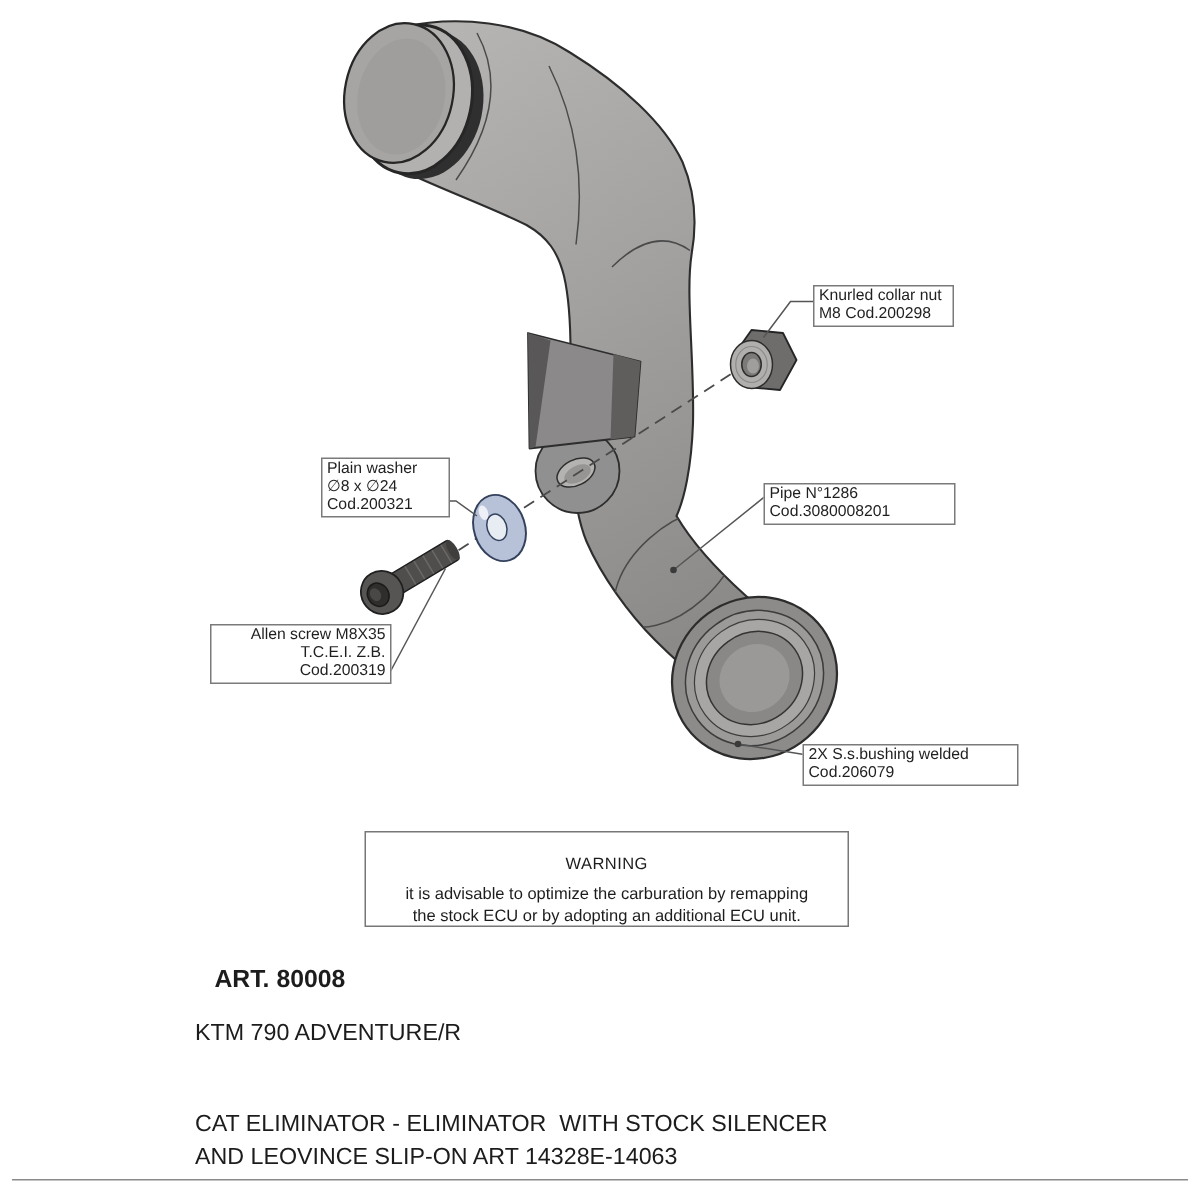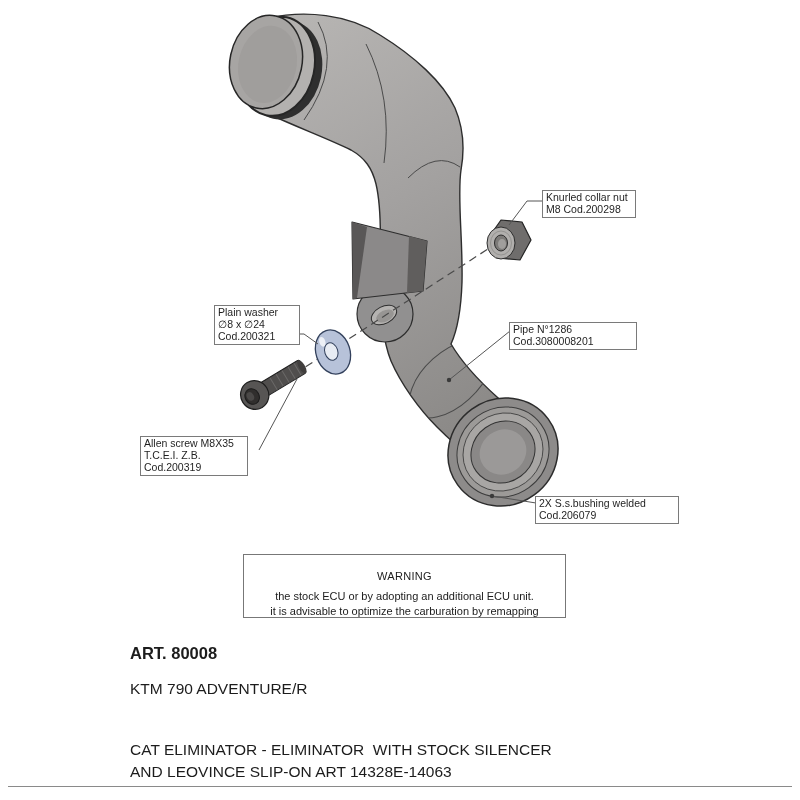--- a/index.html
+++ b/index.html
@@ -8,21 +8,21 @@
   #stage{position:absolute;left:0;top:0;width:800px;height:800px;}
   svg{position:absolute;left:0;top:0;}
   .callout{position:absolute;box-sizing:border-box;background:#ffffff;
            border:1px solid #7a7a7a;padding:1px 3px;font-size:10.5px;
            line-height:1.14;color:#1f1f1f;white-space:nowrap;}
   .warning-box{position:absolute;left:243px;top:554px;width:323px;height:64px;
                box-sizing:border-box;border:1px solid #777;background:#fff;
                text-align:center;}
   .warning-title{font-size:11px;margin-top:15px;letter-spacing:.3px;}
   .warning-body{font-size:11px;margin-top:7px;line-height:1.4;}
-  .footer-art{position:absolute;left:130px;top:644px;font-size:16.5px;font-weight:bold;}
+  .footer-art{position:absolute;left:143px;top:644px;font-size:16.5px;font-weight:bold;}
   .footer-model{position:absolute;left:130px;top:680px;font-size:15.5px;}
   .footer-fitment{position:absolute;left:130px;top:702px;font-size:15.5px;}
   .footer-desc1{position:absolute;left:130px;top:741px;font-size:15.5px;white-space:pre;}
   .footer-desc2{position:absolute;left:130px;top:763px;font-size:15.5px;}
   .bottom-rule{position:absolute;left:8px;top:786px;width:784px;height:0;
                border-top:1.5px solid #8a8a8a;}
 </style>
 </head>
 <body>
 
@@ -137,36 +137,36 @@
   <div>Plain washer</div>
   <div>∅8 x ∅24</div>
   <div>Cod.200321</div>
 </div>
 
 <div class="callout" style="left:509px;top:322px;width:128px;">
   <div>Pipe N°1286</div>
   <div>Cod.3080008201</div>
 </div>
 
-<div class="callout" style="left:140px;top:436px;width:108px;">
+<div class="callout" style="left:140px;top:416px;width:121px;text-align:right;">
   <div>Allen screw M8X35</div>
   <div>T.C.E.I. Z.B.</div>
   <div>Cod.200319</div>
 </div>
 
 <div class="callout" style="left:535px;top:496px;width:144px;">
   <div>2X S.s.bushing welded</div>
   <div>Cod.206079</div>
 </div>
 
 <div class="warning-box">
   <div class="warning-title">WARNING</div>
   <div class="warning-body">
+    <div>it is advisable to optimize the carburation by remapping</div>
     <div>the stock ECU or by adopting an additional ECU unit.</div>
-    <div>it is advisable to optimize the carburation by remapping</div>
   </div>
 </div>
 
 <div class="footer-art">ART. 80008</div>
 <div class="footer-model">KTM 790 ADVENTURE/R</div>
 <div class="footer-desc1">CAT ELIMINATOR - ELIMINATOR  WITH STOCK SILENCER</div>
 <div class="footer-desc2">AND LEOVINCE SLIP-ON ART 14328E-14063</div>
 
 <div class="bottom-rule"></div>
 

